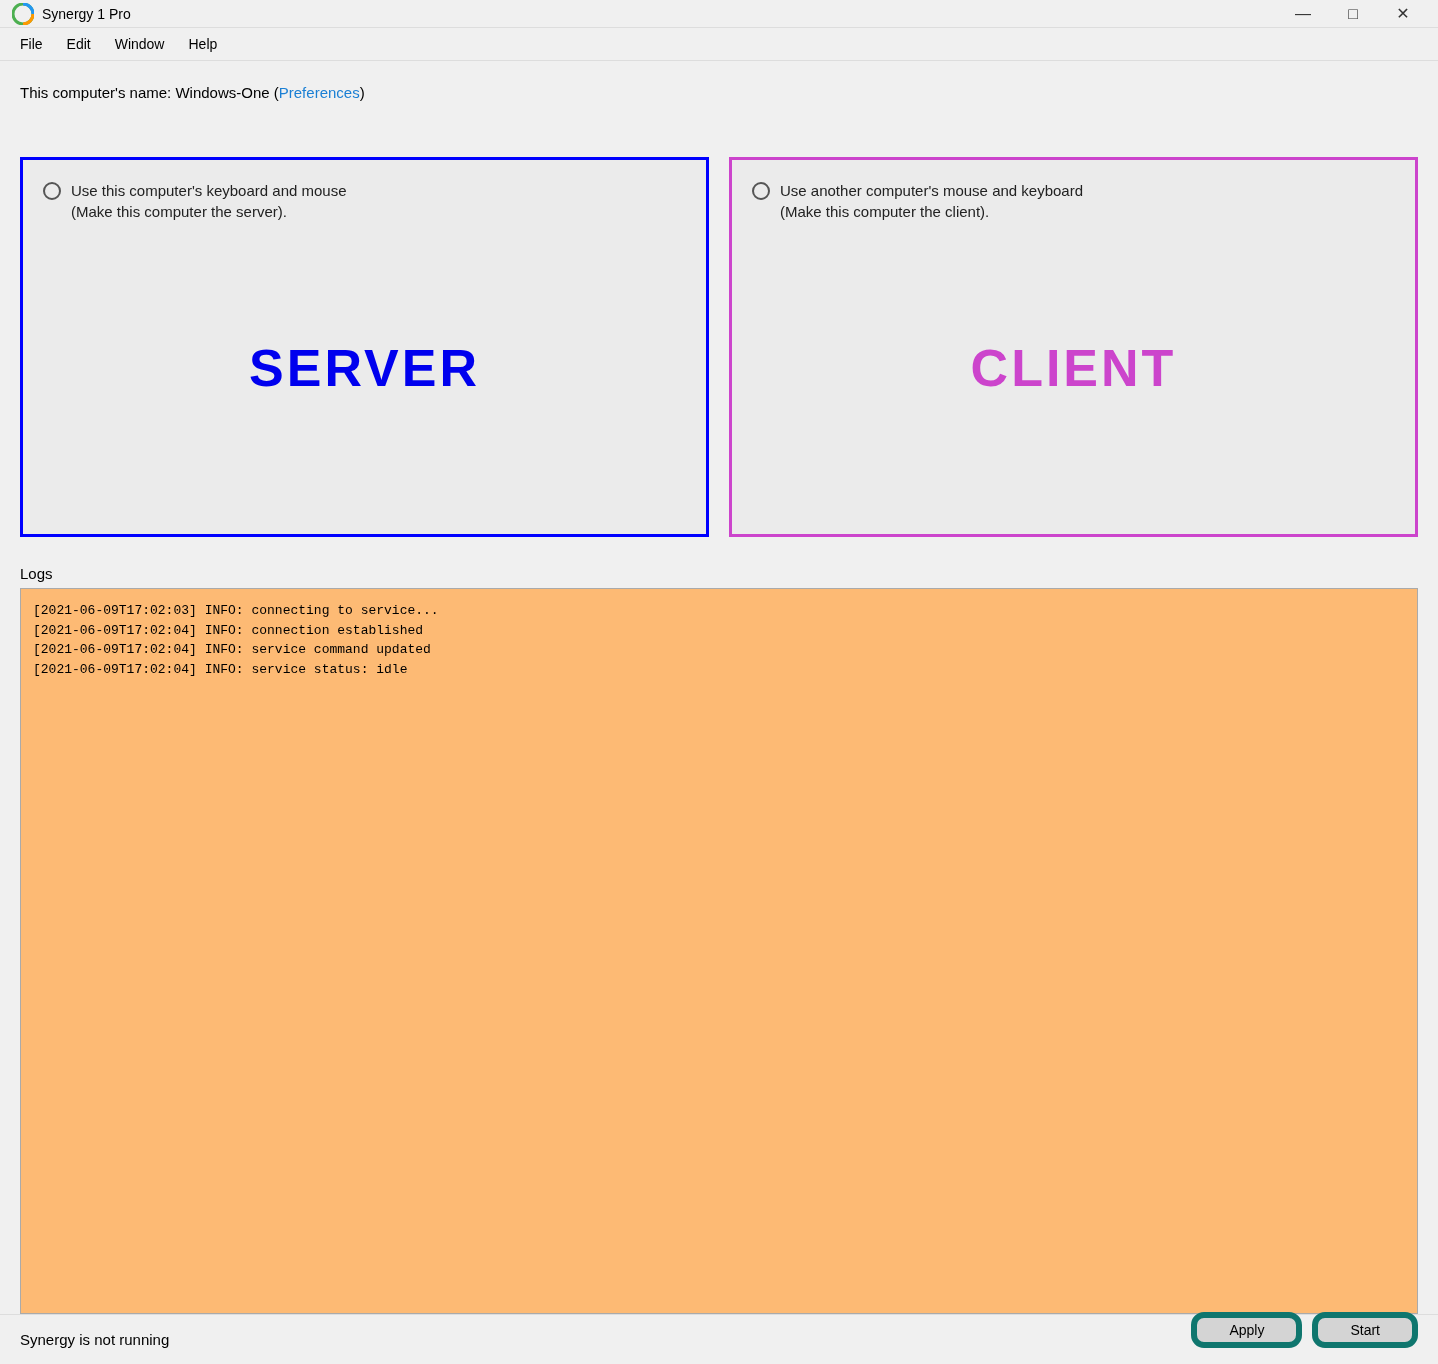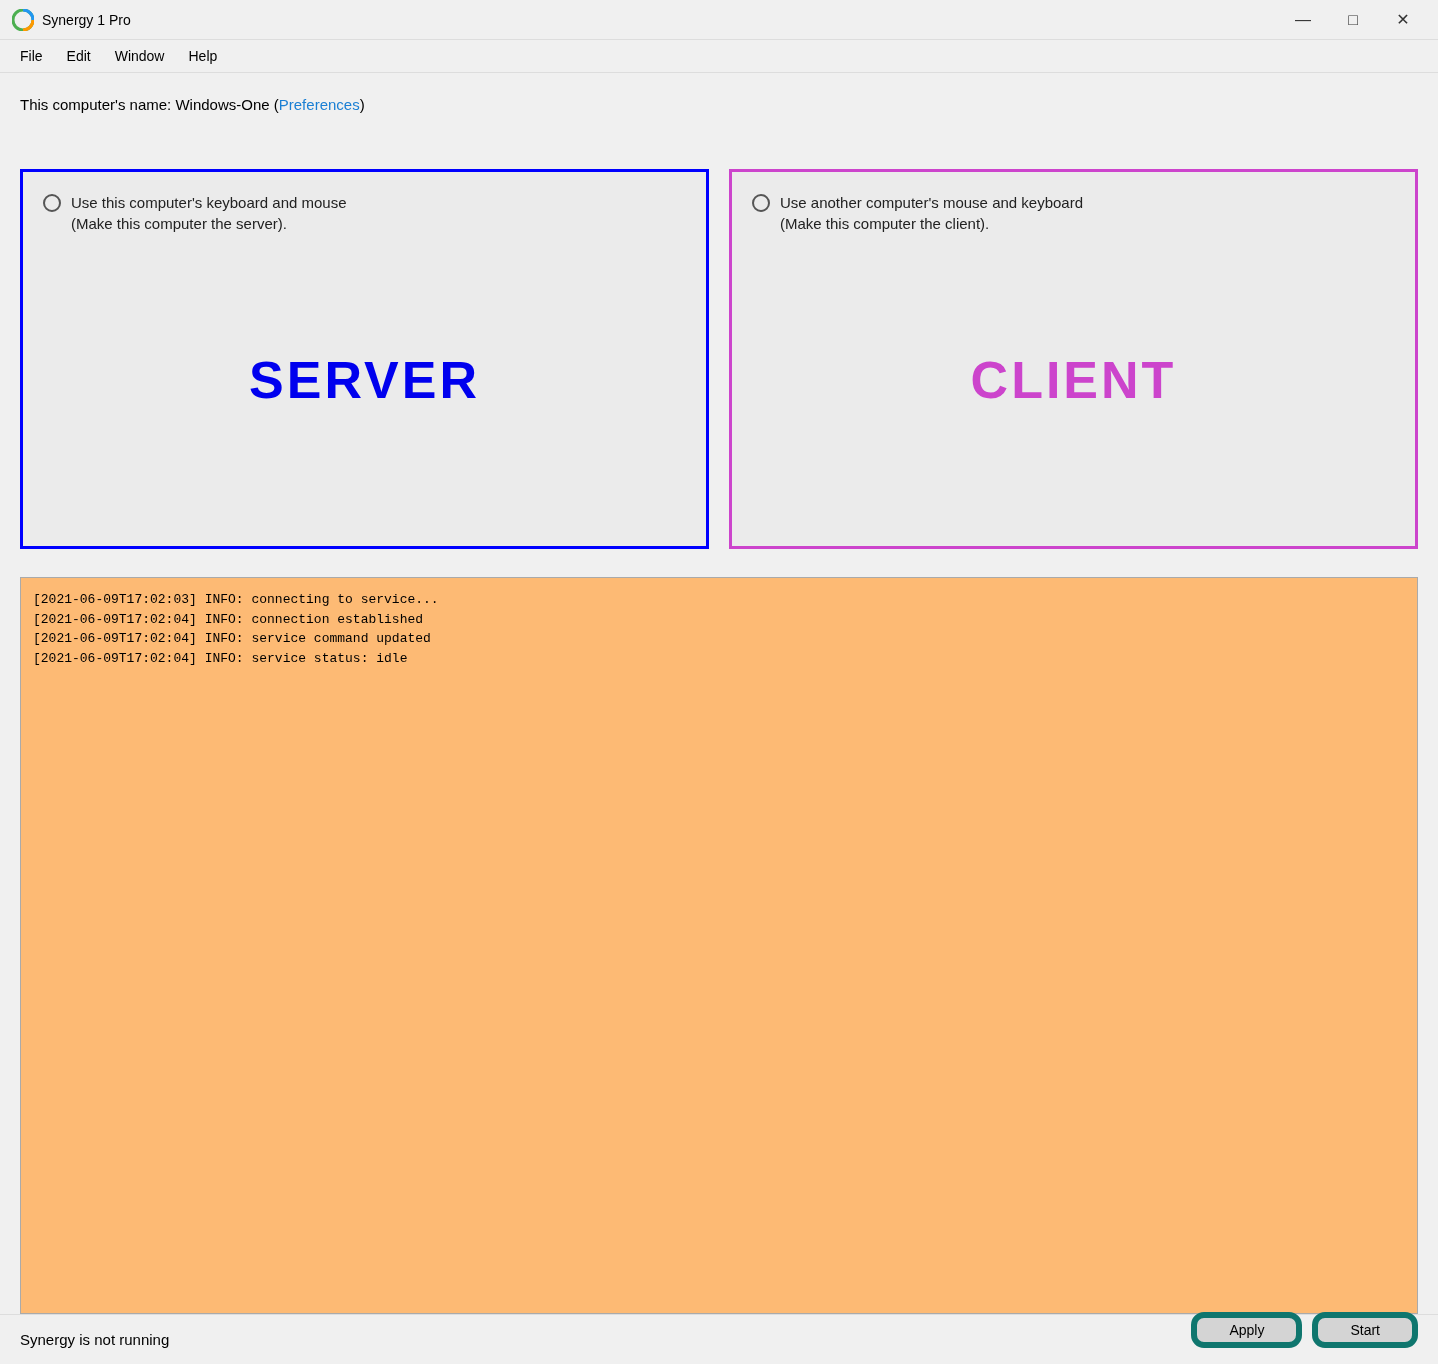--- a/index.html
+++ b/index.html
@@ -19,21 +19,21 @@
       flex-direction: column;
     }
 
     
     .title-bar {
       display: flex;
       align-items: center;
       justify-content: space-between;
       background: #f0f0f0;
       padding: 8px 12px;
-      height: 40px;
+      height: 28px;
       border-bottom: 1px solid #ddd;
     }
 
     .title-bar-left {
       display: flex;
       align-items: center;
       gap: 8px;
     }
 
     .app-logo {
@@ -290,20 +290,21 @@
           
         </div>
         <span class="mode-label-text">Use another computer's mouse and keyboard<br>(Make this computer the client).</span>
       </div>
       <div class="mode-title client-title">CLIENT</div>
     </div>
 
   </div>
 
   <div class="logs-section">
+    <span class="logs-label">Logs</span>
     <div class="logs-box">[2021-06-09T17:02:03] INFO: connecting to service...
 [2021-06-09T17:02:04] INFO: connection established
 [2021-06-09T17:02:04] INFO: service command updated
 [2021-06-09T17:02:04] INFO: service status: idle</div>
   </div>
 
 </div>
 
 <div class="status-bar">
   <span class="status-text">Synergy is not running</span>

